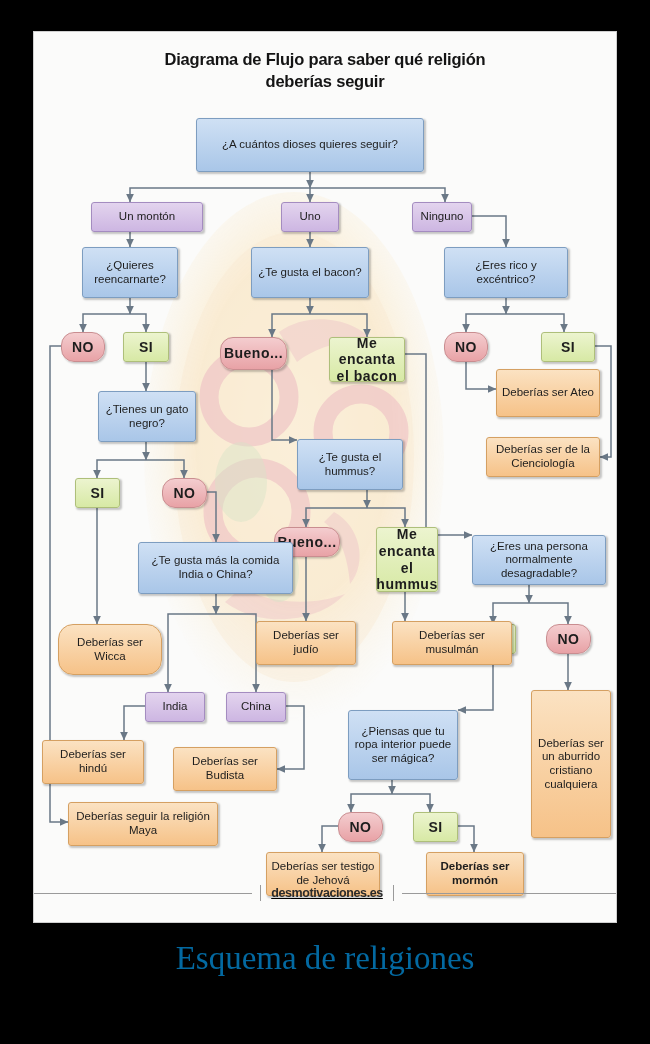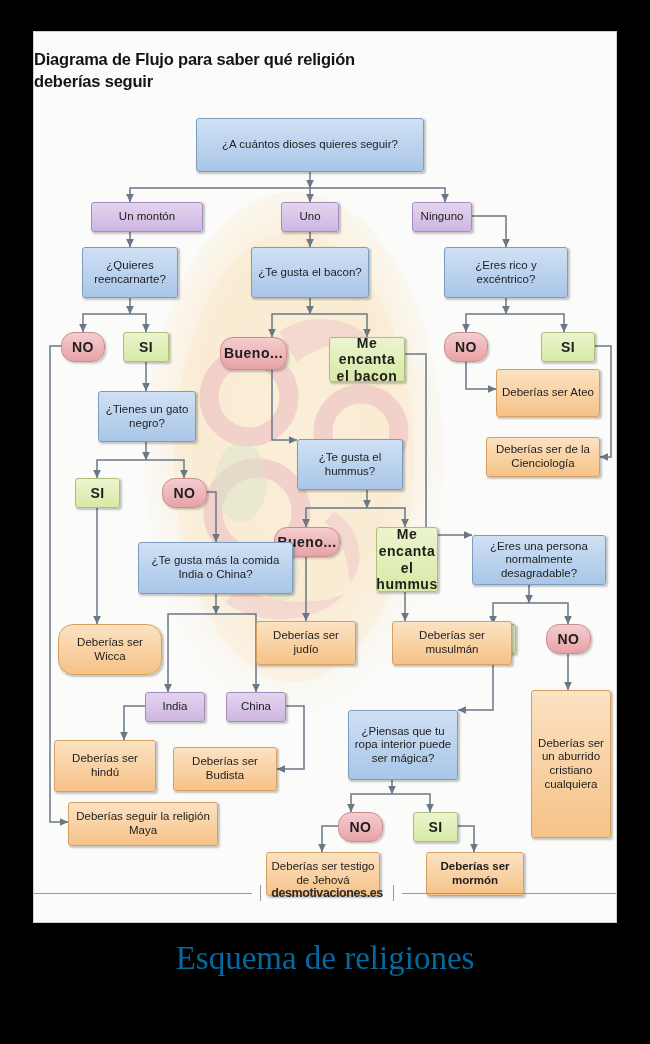--- a/index.html
+++ b/index.html
@@ -10,21 +10,21 @@
   #card{
     position:absolute;left:33px;top:31px;width:582px;height:890px;
     background:#fbfbfa;border:1px solid #cfcfcf;overflow:hidden;
   }
   
   #watermark{
     position:absolute;left:95px;top:150px;width:330px;height:560px;
     opacity:.40;pointer-events:none;
   }
   #chart-title{
-    position:absolute;left:0;top:16px;width:582px;
+    position:absolute;left:0;top:16px;width:582px;text-align:center;
     font-weight:bold;font-size:16.5px;color:#141414;line-height:1.35;
     letter-spacing:-.2px;
   }
 
   
   #wires{position:absolute;left:0;top:0;width:582px;height:890px;pointer-events:none;}
 
   
   .node{
     position:absolute;box-sizing:border-box;
@@ -36,21 +36,21 @@
   .q{   background:linear-gradient(180deg,#cfe0f4 0%,#a9c6e8 100%); border-color:#7d9dc0;}
   .opt{ background:linear-gradient(180deg,#e3d4ee 0%,#cdb6e2 100%); border-color:#a48cc0;}
   .yes{ background:linear-gradient(180deg,#ecf4cf 0%,#d7e9a5 100%); border-color:#aebf7a;
         font-weight:bold;font-size:14px;letter-spacing:.5px;}
   .no{  background:linear-gradient(180deg,#f4cdcf 0%,#e8a2a6 100%); border-color:#c98d90;
         font-weight:bold;font-size:14px;letter-spacing:.5px;border-radius:13px;}
   .res{ background:linear-gradient(180deg,#fbe2c2 0%,#f6c288 100%); border-color:#d5a062;}
 
   
   #strip{position:absolute;left:0;top:848px;width:586px;height:26px;
-         display:flex;align-items:center;justify-content:center;}
+         display:flex;align-items:center;justify-content:center;text-decoration:underline;}
   #strip .rule{flex:1;height:1px;background:#9a9a9a;}
   #strip .brand{
     margin:0 8px;padding:1px 10px;font-size:12.5px;font-weight:bold;
     color:#2a2a2a;letter-spacing:-.4px;border-left:1px solid #9a9a9a;
     border-right:1px solid #9a9a9a;
   }
   #caption{
     position:absolute;left:0;top:940px;width:650px;text-align:center;
     font-family:"Liberation Serif",serif;font-size:33px;color:#0369a1;
   }
@@ -216,21 +216,21 @@
     <div class="node res" style="left:24px;top:592px;width:104px;height:51px;border-radius:15px;">Deberías ser Wicca</div>
     <div class="node res" style="left:222px;top:589px;width:100px;height:44px;">Deberías ser judío</div>
     <div class="node res" style="left:330px;top:589px;width:120px;height:44px;margin-left:28px;">Deberías ser musulmán</div>
     <div class="node res" style="left:497px;top:658px;width:80px;height:148px;">Deberías ser un aburrido cristiano cualquiera</div>
 
     <div class="node opt" style="left:111px;top:660px;width:60px;height:27px;">India</div>
     <div class="node opt" style="left:192px;top:660px;width:60px;height:27px;">China</div>
 
     <div class="node q" style="left:314px;top:678px;width:110px;height:70px;">¿Piensas que tu ropa interior puede ser mágica?</div>
 
-    <div class="node res" style="left:20px;top:708px;width:102px;height:52px;">Deberías ser hindú</div>
+    <div class="node res" style="left:8px;top:708px;width:102px;height:44px;">Deberías ser hindú</div>
     <div class="node res" style="left:139px;top:715px;width:104px;height:44px;">Deberías ser Budista</div>
     <div class="node res" style="left:34px;top:770px;width:150px;height:44px;">Deberías seguir la religión Maya</div>
 
     <div class="node no" style="left:304px;top:780px;width:45px;height:29px;">NO</div>
     <div class="node yes" style="left:379px;top:780px;width:45px;height:29px;">SI</div>
 
     <div class="node res" style="left:232px;top:820px;width:114px;height:44px;">Deberías ser testigo de Jehová</div>
     <div class="node res" style="left:392px;top:820px;width:98px;height:44px;font-weight:bold;">Deberías ser mormón</div>
 
     <div id="strip">

